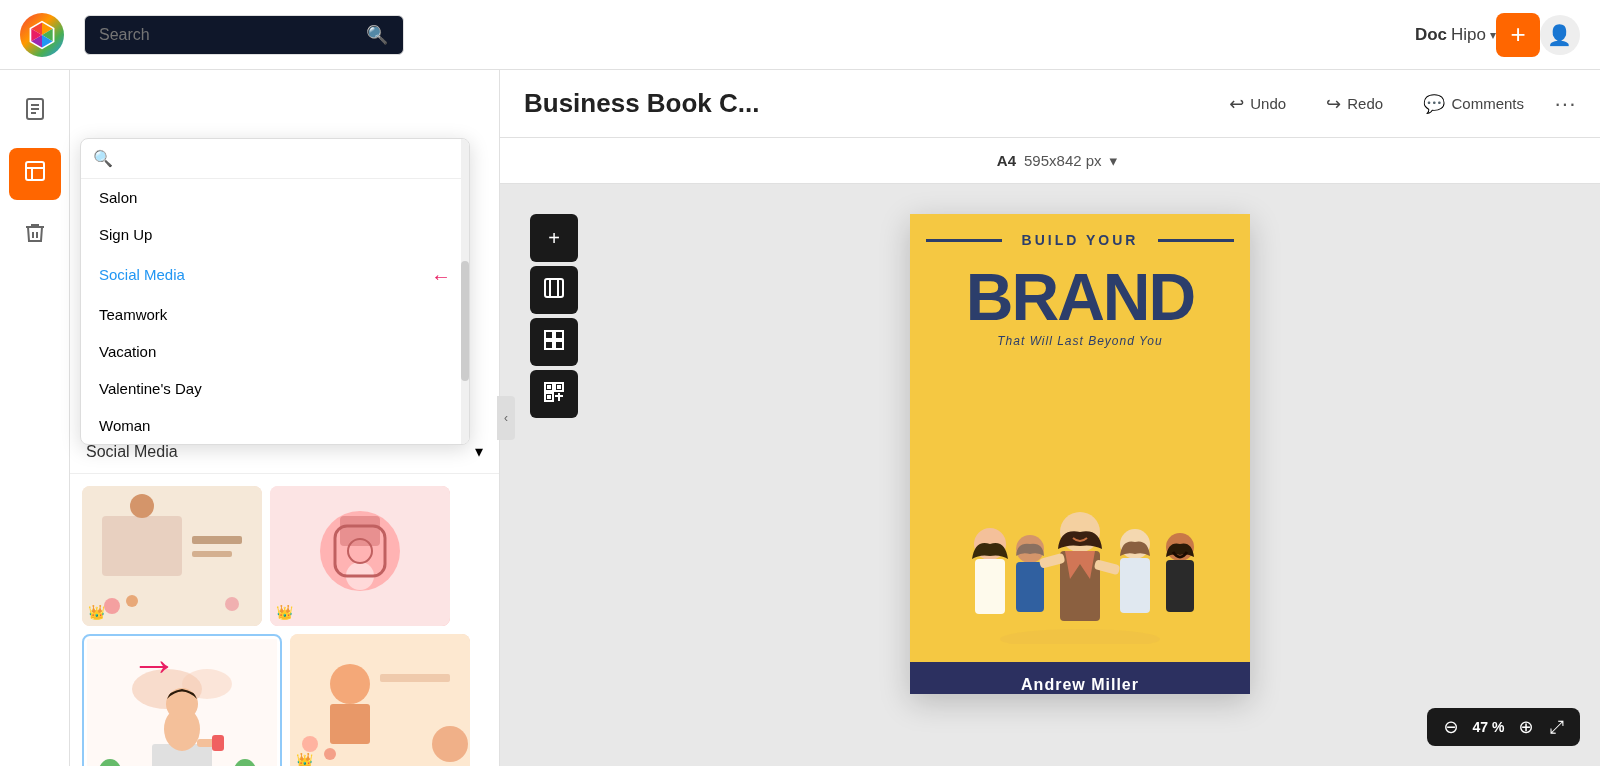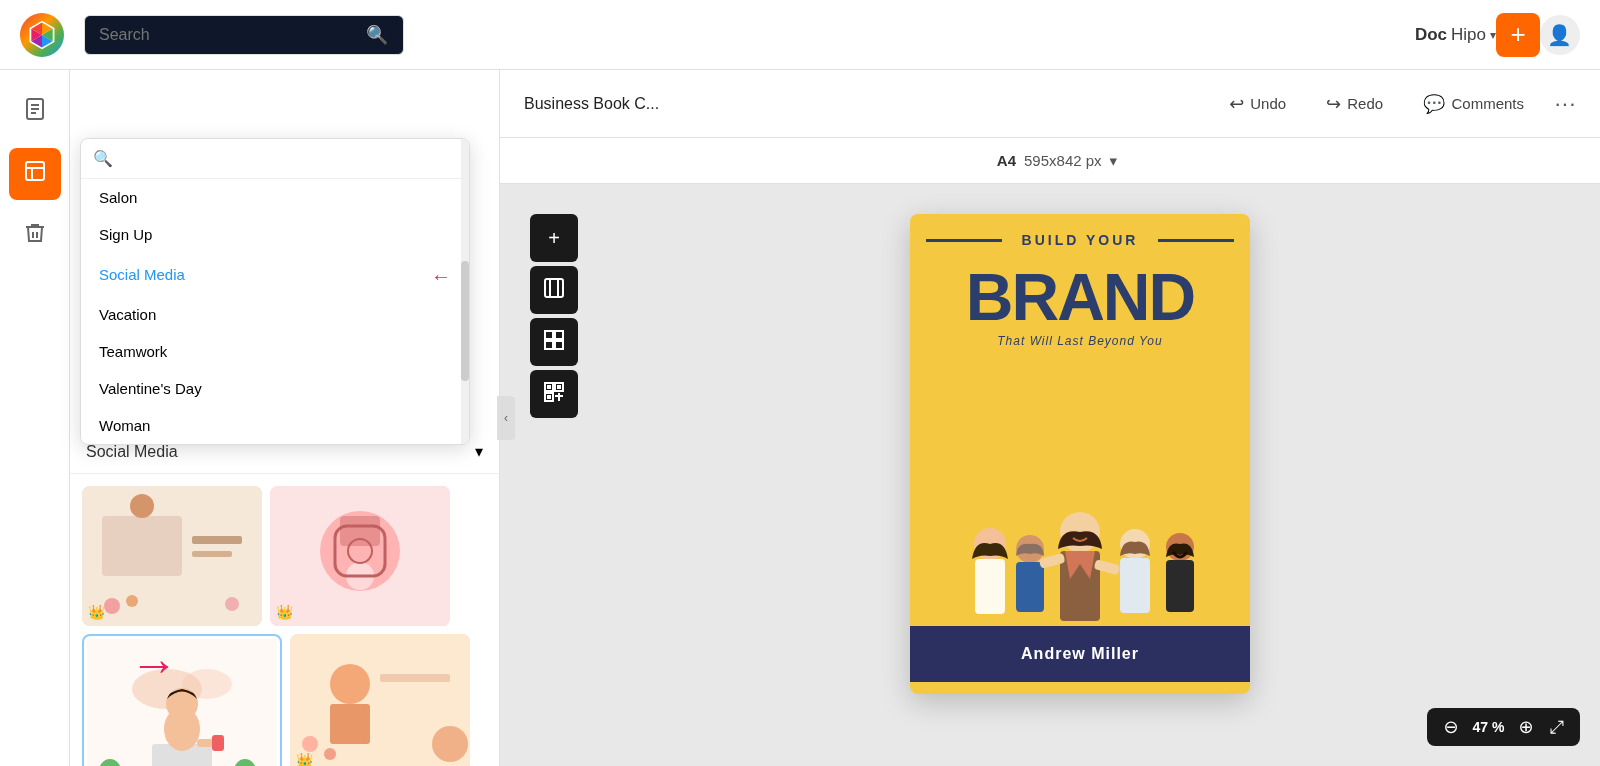--- a/index.html
+++ b/index.html
@@ -239,21 +239,21 @@
     
     .doc-toolbar {
       height: 68px;
       background: #fff;
       display: flex;
       align-items: center;
       padding: 0 24px;
       border-bottom: 1px solid #e0e0e0;
       gap: 20px;
     }
-    .doc-title { font-size: 16px; font-weight: 400; color: #222; }
+    .doc-title { font-size: 26px; font-weight: 700; color: #222; }
     .toolbar-spacer { flex: 1; }
     .toolbar-btn {
       display: flex; align-items: center; gap: 6px;
       font-size: 15px; color: #444;
       cursor: pointer;
       padding: 6px 10px;
       border-radius: 6px;
     }
     .toolbar-btn .icon { font-size: 18px; }
     .more-btn { font-size: 22px; color: #555; cursor: pointer; }
@@ -298,21 +298,21 @@
       display: flex; align-items: center; justify-content: center;
       color: white; font-size: 20px;
       cursor: pointer;
     }
 
     
     .book-cover {
       width: 340px;
       height: 480px;
       background: #f5c842;
-      border-radius: 8px;
+      border-radius: 0;
       overflow: hidden;
       position: relative;
       box-shadow: 0 8px 30px rgba(0,0,0,0.2);
       margin-left: 60px;
     }
     .book-top-bar {
       position: absolute;
       top: 18px; left: 0; right: 0;
       display: flex; align-items: center; justify-content: center;
       gap: 10px;
@@ -337,24 +337,24 @@
       text-align: center;
       height: 200px;
       overflow: hidden;
     }
     
     .book-people-svg {
       width: 100%; height: 100%;
     }
     .book-footer {
       position: absolute;
-      bottom: 12px; left: 0; right: 0;
-      height: 56px;
+      bottom: 0; left: 0; right: 0;
+      height: 32px;
       background: #2c3060;
-      display: flex; align-items: center; justify-content: center;
+      display: flex; align-items: flex-end; justify-content: center;
     }
     .book-author { color: white; font-size: 16px; font-weight: 700; letter-spacing: 1px; }
 
     
     .zoom-controls {
       position: fixed;
       bottom: 20px;
       right: 20px;
       background: #1a1a1a;
       border-radius: 8px;
@@ -462,24 +462,24 @@
         <div class="dropdown-item">
           <span>Sign Up</span>
         </div>
         <div class="dropdown-item selected">
           <div class="arrow-indicator">
             <span>Social Media</span>
           </div>
           <span class="red-arrow">←</span>
         </div>
         <div class="dropdown-item">
+          <span>Teamwork</span>
+        </div>
+        <div class="dropdown-item">
           <span>Vacation</span>
-        </div>
-        <div class="dropdown-item">
-          <span>Teamwork</span>
         </div>
         <div class="dropdown-item">
           <span>Valentine's Day</span>
         </div>
         <div class="dropdown-item">
           <span>Woman</span>
         </div>
       </div>
       <div class="scrollbar-track">
         <div class="scrollbar-thumb"></div>

